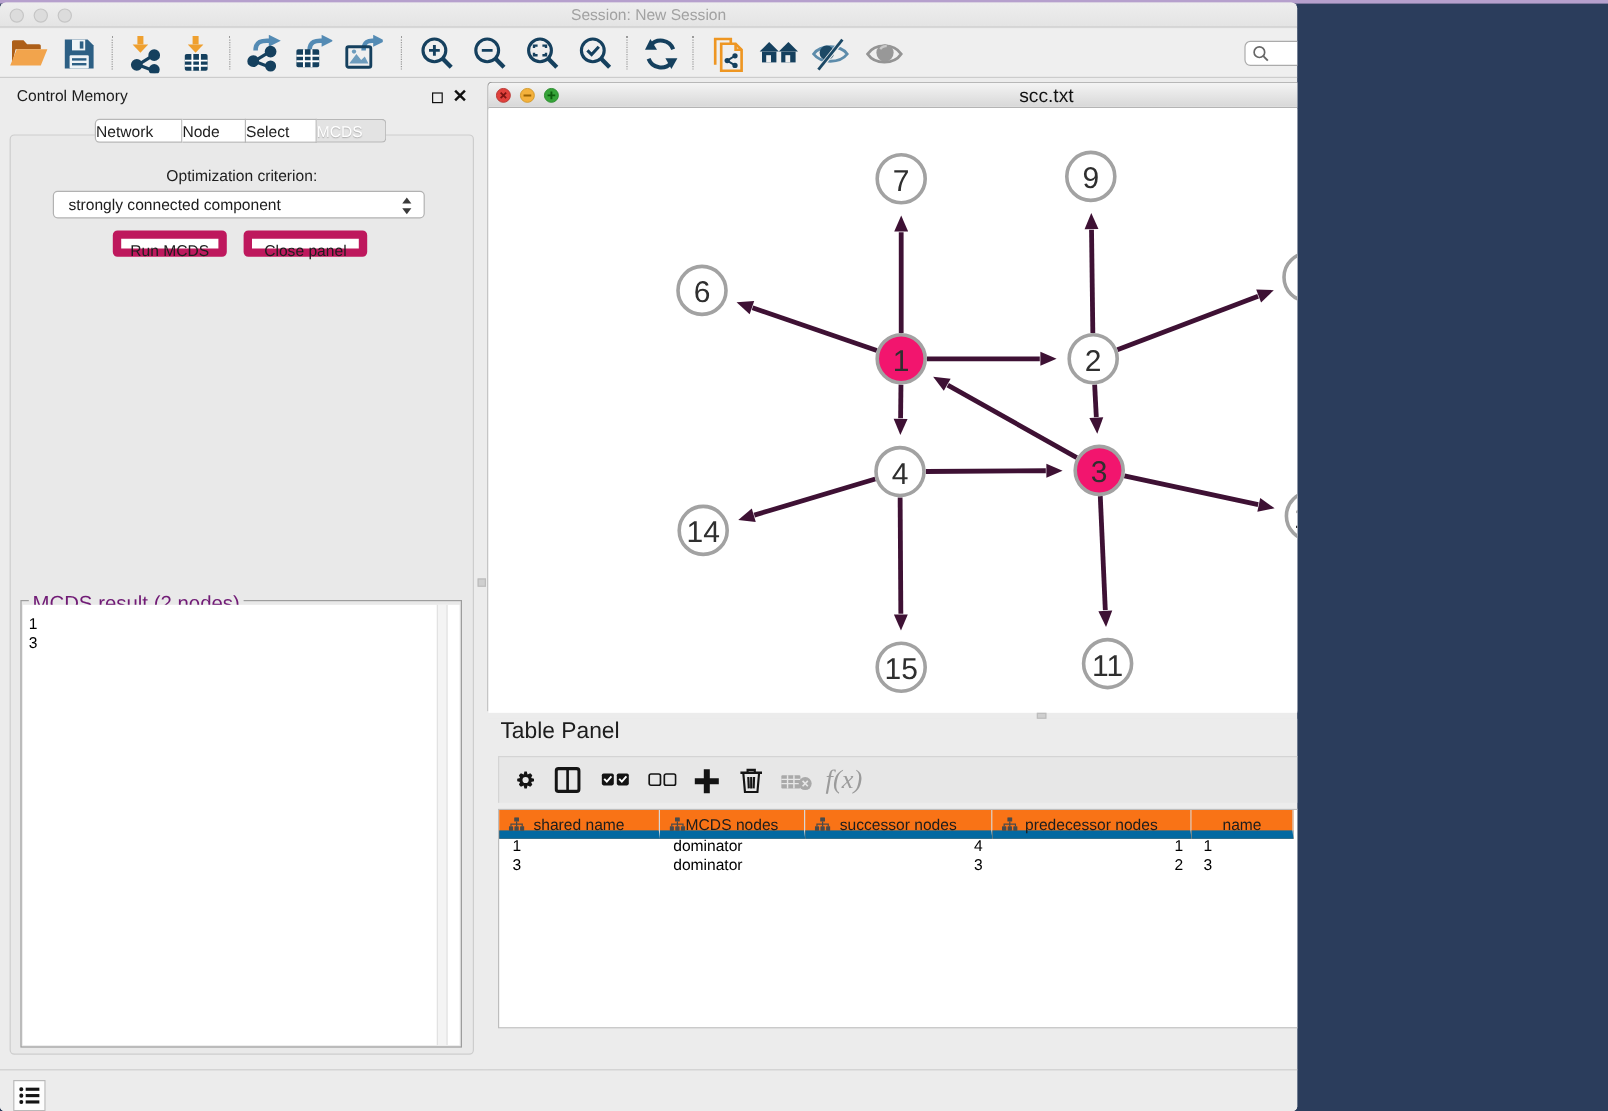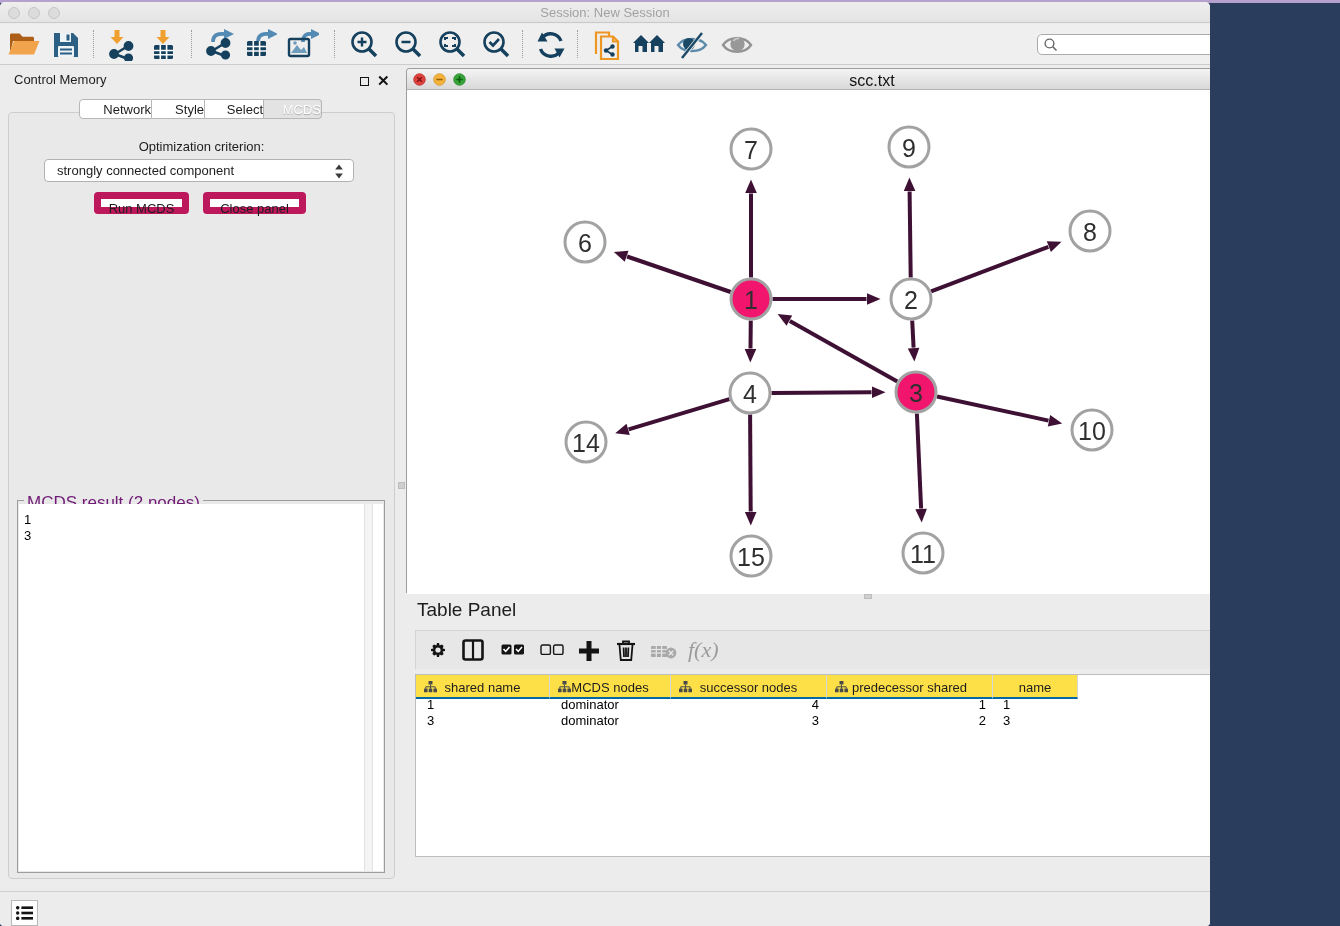--- a/index.html
+++ b/index.html
@@ -1,31 +1,31 @@
 <!DOCTYPE html>
 <html><head><meta charset="utf-8"><style>
 *{margin:0;padding:0;box-sizing:border-box}
 html,body{width:1340px;height:926px;overflow:hidden}
 body{background:#2b3d5c;font-family:"Liberation Sans",sans-serif;position:relative;-webkit-font-smoothing:antialiased}
 #topstrip{position:absolute;left:0;top:0;width:1340px;height:3px;background:#b6a0cd}
-#win{position:absolute;left:0;top:2px;width:1210px;height:924px;background:#ececec;border-radius:5px 5px 4px 4px;overflow:hidden}
+#win{position:absolute;left:0;top:2px;width:1081px;height:924px;background:#ececec;border-radius:5px 5px 4px 4px;overflow:hidden}
 #titlebar{position:absolute;left:0;top:0;width:100%;height:21px;background:linear-gradient(#eeeeee,#e4e4e4);border-bottom:1px solid #c9c9c9}
 .tl{position:absolute;top:5px;width:12px;height:12px;border-radius:50%;background:#dcdcdc;border:1px solid #c6c6c6}
 #titlebar .t1{left:8px}#titlebar .t2{left:28px}#titlebar .t3{left:48px}
 #wtitle{position:absolute;top:3px;left:0;width:100%;text-align:center;font-size:13px;color:#a2a2a2}
 #toolbar{position:absolute;left:0;top:22px;width:100%;height:41px;background:#efefef;border-bottom:1px solid #cccccc}
 .ticon{position:absolute;top:5px}
 .tsep{position:absolute;top:6px;height:28px;border-left:1px dotted #9a9a9a;width:0}
 #searchbox{position:absolute;left:1037px;top:10px;width:293px;height:21px;background:#fff;border:1px solid #ababab;border-radius:5px}
 
 #cpanel{position:absolute;left:0;top:64px;width:403px;height:825px;background:#ececec}
 #cpanel .hdr{position:absolute;left:14px;top:6px;font-size:13px;color:#1d1d1d}
 #cpbox{position:absolute;left:8px;top:46px;width:387px;height:767px;background:#e9e9e9;border:1px solid #cdcdcd;border-radius:4px}
 #tabs{position:absolute;left:79px;top:33px;height:20px;font-size:13px;z-index:5;white-space:nowrap}
-.tab{display:inline-block;vertical-align:top;height:20px;line-height:19px;text-align:right;background:#fff;border:1px solid #b7b7b7;border-left:none;color:#1d1d1d}
+.tab{display:inline-block;vertical-align:top;height:20px;line-height:19px;text-align:left;background:#fff;border:1px solid #b7b7b7;border-left:none;color:#1d1d1d}
 .tab.first{border-left:1px solid #b7b7b7;border-radius:4px 0 0 4px}
 .tab.sel{background:#e3e3e3;color:#fff;border-radius:0 4px 4px 0;text-shadow:0 1px 1px #adadad}
 #optlabel{position:absolute;left:0;top:73px;width:403px;text-align:center;font-size:13px;color:#1d1d1d}
 #optsel{position:absolute;left:44px;top:93px;width:310px;height:23px;background:#fff;border:1px solid #b2b2b2;border-radius:4px;font-size:13px;line-height:21px;color:#1d1d1d;padding-left:12px}
 .btn{position:absolute;height:22px;background:#fff;border:7px solid #be185d;border-radius:4px;font-size:13px;text-align:center;line-height:20px;color:#1d1d1d}
 #runbtn{left:94px;top:126px;width:95px}
 #closebtn{left:203px;top:126px;width:103px}
 #mcdsgroup{position:absolute;left:17px;top:434px;width:368px;height:373px;border:1px solid #9d9d9d}
 #mcdslegend{position:absolute;left:6px;top:-8px;background:#e9e9e9;padding:0 3px;font-size:17px;color:#701a75}
 #mcdstext{position:absolute;left:1px;top:3px;width:364px;height:367px;background:#fff;font-size:13px;color:#000;padding:8px 0 0 5px;line-height:16px}
@@ -33,21 +33,21 @@
 
 #netwin{position:absolute;left:406px;top:66px;width:932px;height:525px;background:#fff;border:1px solid #9c9c9c;border-bottom:none;border-radius:4px 4px 0 0}
 #nettitle{position:absolute;left:0;top:0;width:100%;height:21px;background:linear-gradient(#f4f4f4,#d8d8d8);border-bottom:1px solid #b4b4b4;border-radius:4px 4px 0 0}
 #nettitle .txt{position:absolute;top:3px;width:100%;text-align:center;font-size:16px;color:#111}
 #netcanvas{position:absolute;left:0;top:22px;width:930px;height:503px;background:#fff}
 
 #tpanel{position:absolute;left:406px;top:597px;width:932px;height:292px;background:#ececec}
 #tpanel .hdr{position:absolute;left:11px;top:0px;font-size:19px;color:#1d1d1d}
 #ttoolbar{position:absolute;left:9px;top:31px;width:917px;height:39px;background:#e7e7e7;border:1px solid #d4d4d4;border-bottom:none}
 #ttable{position:absolute;left:9px;top:75px;width:911px;height:183px;background:#fff;border:1px solid #bdbdbd}
-.thead{position:absolute;top:0;height:24px;background:#fde047;border-right:1px solid #d6d6d6;border-bottom:2px solid #0369a1;font-size:13px;color:#1d1d1d}
+.thead{position:absolute;top:0;height:24px;background:#f97316;border-right:1px solid #d6d6d6;border-bottom:7px solid #0369a1;font-size:13px;color:#1d1d1d}
 .thead .lbl{position:absolute;top:5px;width:100%;text-align:center}
 .trow{position:absolute;font-size:13px;color:#000}
 #btabs{position:absolute;left:288px;top:268px;height:21px;white-space:nowrap;font-size:13px}
 
 #statusbar{position:absolute;left:0;top:889px;width:1338px;height:35px;background:#ececec;border-top:1px solid #cfcfcf}
 #listbtn{position:absolute;left:11px;top:8px;width:27px;height:26px;background:#fdfdfd;border:1px solid #b9b9b9}
 #membtn{position:absolute;right:9px;top:9px;width:74px;height:24px;background:#fafafa;border:1px solid #b4b4b4;font-size:12px;line-height:22px;text-align:center;color:#000;padding-left:18px}
 #membtn i{position:absolute;left:8px;top:6px;width:12px;height:12px;border-radius:50%;background:#1e9137}
 .pbF{position:absolute;width:9px;height:9px;border:1.6px solid #111}
 .pbX{position:absolute;font-size:15px;font-weight:bold;color:#111;line-height:12px}
@@ -219,21 +219,21 @@
         <circle cx="6.5" cy="6.5" r="4.4" fill="none" stroke="#666" stroke-width="1.4"></circle>
         <line x1="9.8" y1="9.8" x2="13.5" y2="13.5" stroke="#666" stroke-width="1.6"></line>
       </svg>
     </div>
   </div>
   <div id="cpanel">
     <div class="hdr">Control Memory</div>
     <div class="pbF" style="left:360px;top:11px"></div>
     <div class="pbX" style="left:377px;top:9px">✕</div>
     <div id="tabs">
-      <div class="tab first" style="width:73px">Network</div><div class="tab" style="width:53px">Style</div><div class="tab" style="width:59px">Select</div><div class="tab sel" style="width:58px">MCDS</div>
+      <div class="tab first" style="width:73px">Network</div><div class="tab" style="width:53px">Node</div><div class="tab" style="width:59px">Select</div><div class="tab sel" style="width:58px">MCDS</div>
     </div>
     <div id="cpbox"></div>
     <div id="optlabel">Optimization criterion:</div>
     <div id="optsel">strongly connected component<svg style="position:absolute;right:9px;top:4px" width="10px" height="15" viewBox="0 0 10 15">
           <polygon points="5,0.5 8.8,5.5 1.2,5.5" fill="#3a3a3a"></polygon>
           <polygon points="5,14.5 8.8,9.5 1.2,9.5" fill="#3a3a3a"></polygon>
         </svg></div>
     <div class="btn" id="runbtn">Run MCDS</div>
     <div class="btn" id="closebtn">Close panel</div>
     <div id="mcdsgroup">
@@ -415,21 +415,21 @@
             <g fill="#4a4a4a">
               <rect x="4.5" y="0" width="4" height="3.6" rx="0.5"></rect>
               <rect x="0" y="7.6" width="3.6" height="3.6" rx="0.5"></rect>
               <rect x="4.7" y="7.6" width="3.6" height="3.6" rx="0.5"></rect>
               <rect x="9.4" y="7.6" width="3.6" height="3.6" rx="0.5"></rect>
             </g>
             <g stroke="#4a4a4a" fill="none" stroke-width="1">
               <path d="M6.5 3.6 V5.8 M1.8 7.6 V5.8 H11.2 V7.6 M6.5 5.8 V7.6"></path>
             </g>
           </svg>
-          <div class="lbl">predecessor shared</div>
+          <div class="lbl">predecessor nodes</div>
         </div>
       <div class="thead" style="left:577px;width:85px">
           <div class="lbl">name</div>
         </div>
       <div class="trow" style="left:11px;top:22px">1</div>
       <div class="trow" style="left:145px;top:22px">dominator</div>
       <div class="trow" style="left:393px;top:22px;width:10px;text-align:right">4</div>
       <div class="trow" style="left:560px;top:22px;width:10px;text-align:right">1</div>
       <div class="trow" style="left:587px;top:22px">1</div>
       <div class="trow" style="left:11px;top:38px">3</div>

